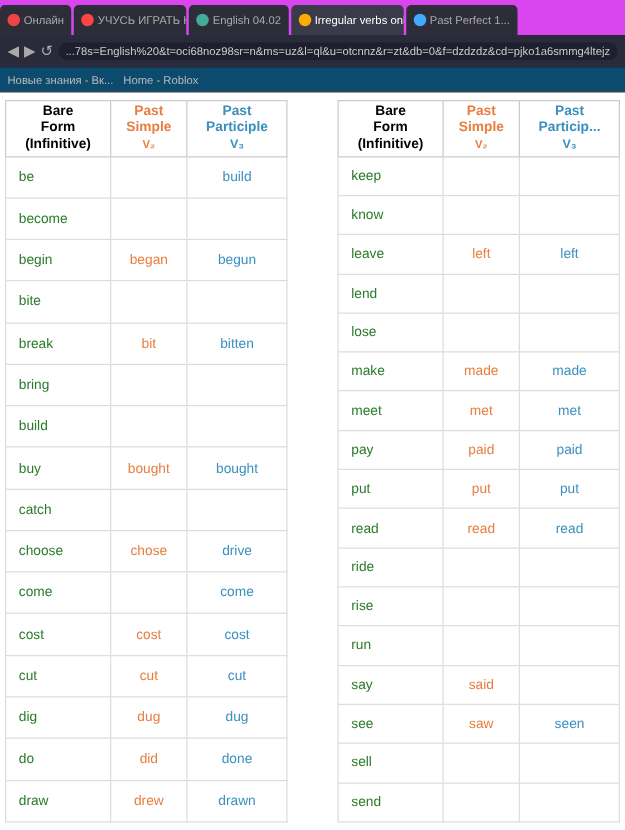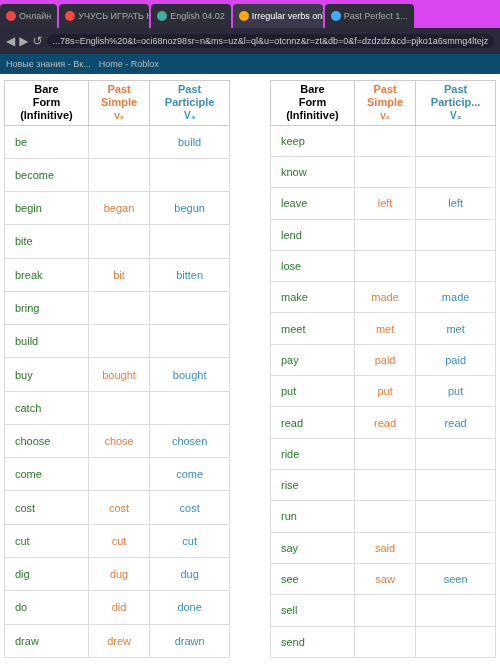--- a/index.html
+++ b/index.html
@@ -257,21 +257,21 @@
               <td class="pp">bought</td>
             </tr>
             <tr>
               <td class="bare">catch</td>
               <td class="ps"></td>
               <td class="pp"></td>
             </tr>
             <tr>
               <td class="bare">choose</td>
               <td class="ps">chose</td>
-              <td class="pp">chosen</td>
+              <td class="pp">drive</td>
             </tr>
             <tr>
               <td class="bare">come</td>
               <td class="ps"></td>
               <td class="pp">come</td>
             </tr>
             <tr>
               <td class="bare">cost</td>
               <td class="ps">cost</td>
               <td class="pp">cost</td>

